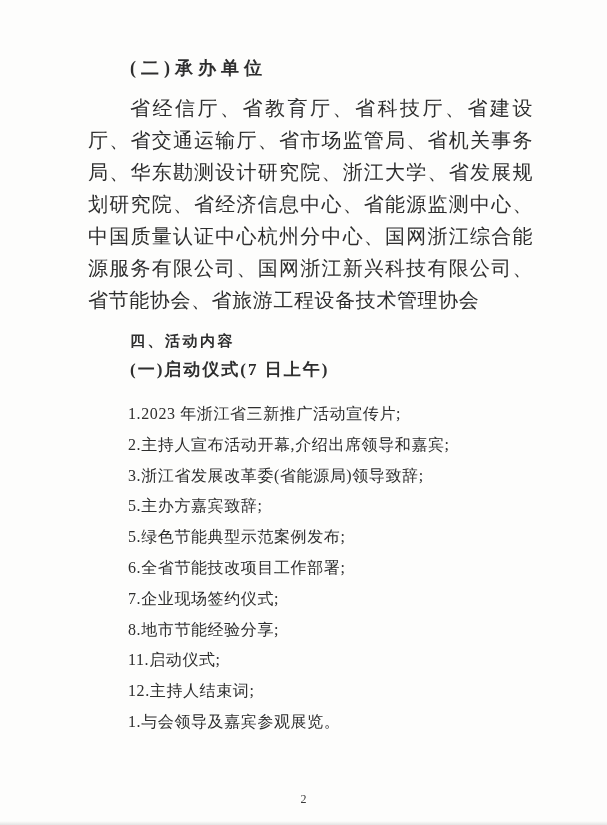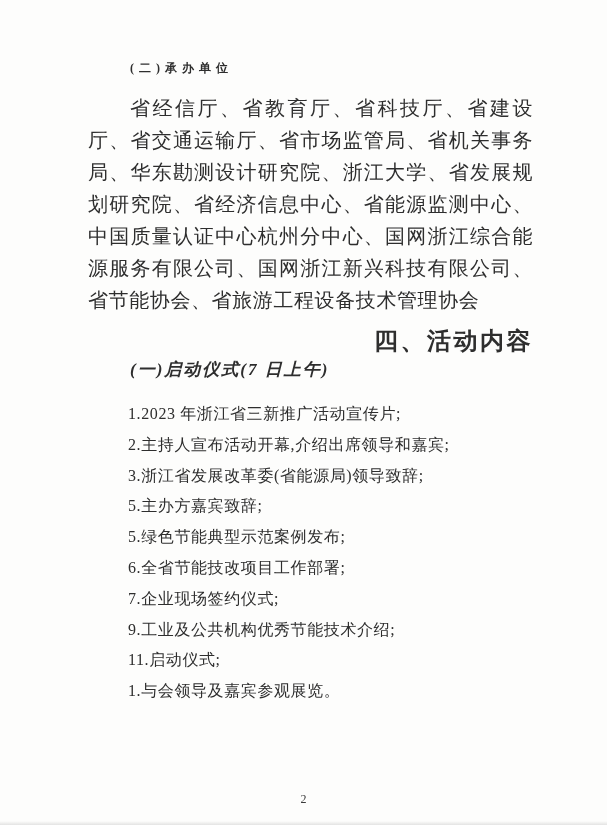--- a/index.html
+++ b/index.html
@@ -13,58 +13,56 @@
     width: 607px;
     height: 825px;
     background: #fdfdfc;
     color: #2e2e2e;
     font-family: "Liberation Serif", "DejaVu Serif", serif;
     padding: 53px 74px 0 88px;
     overflow: hidden;
   }
   
   .heading-kai {
-    font-size: 12px;
+    font-size: 18px;
     font-weight: 700;
     letter-spacing: 5px;
     line-height: 30px;
     margin: 0;
     padding-left: 42px;
     white-space: nowrap;
   }
   
   .para {
     font-size: 20px;
     letter-spacing: 0.6px;
     line-height: 32px;
     text-align: justify;
     text-indent: 42px;
     margin: 9px 0 13px 0;
   }
   
   .heading-hei {
     font-family: "Liberation Sans", "DejaVu Sans", sans-serif;
-    font-size: 24px;
+    font-size: 15px;
     font-weight: 700;
     letter-spacing: 2.5px;
     line-height: 24px;
     margin: 2px 0 0 0;
     padding-left: 42px;
     white-space: nowrap;
-    text-align: right;
   }
   .heading-kai-sub {
     font-size: 17px;
     font-weight: 700;
     letter-spacing: 2px;
     line-height: 26px;
     margin: 4px 0 0 0;
     padding-left: 42px;
     white-space: nowrap;
-    font-style: italic;
   }
   .agenda {
     margin-top: 16px;
     padding-left: 40px;
   }
   .agenda-item {
     font-size: 16px;
     letter-spacing: 0.6px;
     line-height: 30.8px;
     white-space: nowrap;
@@ -102,22 +100,23 @@
   <h3 class="heading-kai-sub">(一)启动仪式(7 日上午)</h3>
 
   <div class="agenda">
     <div class="agenda-item">1.2023 年浙江省三新推广活动宣传片;</div>
     <div class="agenda-item">2.主持人宣布活动开幕,介绍出席领导和嘉宾;</div>
     <div class="agenda-item">3.浙江省发展改革委(省能源局)领导致辞;</div>
     <div class="agenda-item">5.主办方嘉宾致辞;</div>
     <div class="agenda-item">5.绿色节能典型示范案例发布;</div>
     <div class="agenda-item">6.全省节能技改项目工作部署;</div>
     <div class="agenda-item">7.企业现场签约仪式;</div>
-    <div class="agenda-item">9.工业及公共机构优秀节能技术介绍;</div>
+    <div class="agenda-item">8.地市节能经验分享;</div>
     <div class="agenda-item">11.启动仪式;</div>
+    <div class="agenda-item">12.主持人结束词;</div>
     <div class="agenda-item">1.与会领导及嘉宾参观展览。</div>
   </div>
 
   <div class="page-number">2</div>
 
   <div class="scan-edge"></div>
 
 </div>
 
 </body></html>

